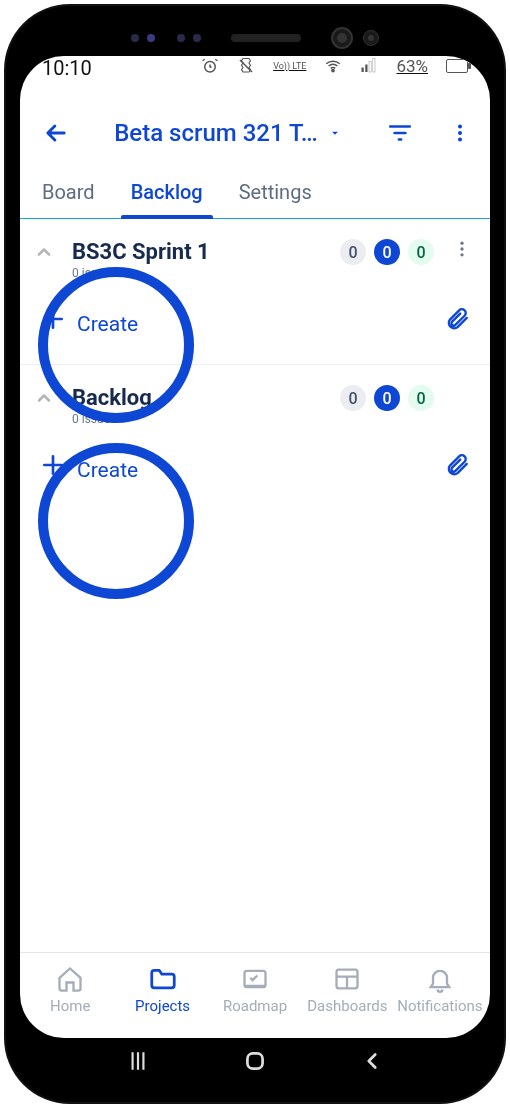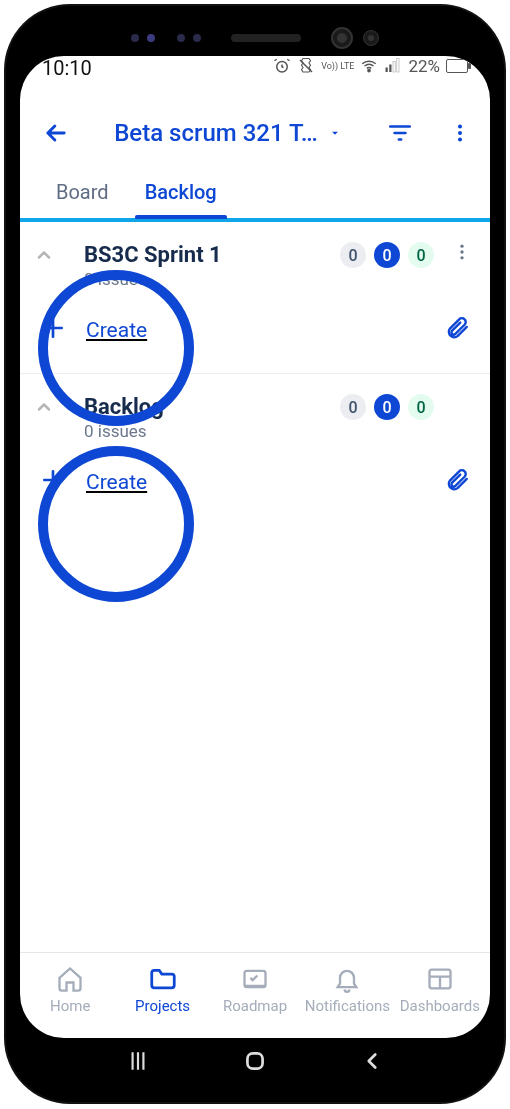--- a/index.html
+++ b/index.html
@@ -35,21 +35,21 @@
   
   .status-bar {
     height: 44px;
     display: flex;
     align-items: flex-start;
     justify-content: space-between;
     padding: 0 22px;
     font-size: 20px;
     color: #111;
   }
-  .status-right { display:flex; align-items:center; gap:6px; font-size:14px;}
+  .status-right { display:flex; align-items:center; gap:18px; font-size:14px;text-decoration:underline;}
   .status-right .icon { display:inline-flex; align-items:center;}
   .battery { width:22px; height:14px; border:1.5px solid #555; border-radius:2px; position:relative;}
   .battery::after{content:"";position:absolute;right:-4px;top:3px;width:3px;height:6px;background:#555;border-radius:1px;}
   .battery-fill{background:#555;width:76%;height:100%;}
 
   
   .app-header {
     height: 66px;
     display:flex;
     align-items:center;
@@ -64,22 +64,22 @@
     gap:10px;
     color:#0d47d4;
     font-size:24px;
     font-weight:500;
   }
   .icon-btn { width:40px; height:40px; display:flex; align-items:center; justify-content:center; color:#0d47d4;}
 
   
   .tabs {
     display:flex;
-    border-bottom: 4px solid #0ea5e9;
-    padding: 0 32px;
+    border-bottom: 1px solid #0ea5e9;
+    padding: 0 18px;
     gap: 28px;
     align-items:flex-end;
   }
   .tab {
     padding: 14px 4px;
     font-size: 20px;
     color: #5e6c84;
     position: relative;
   }
   .tab.active { color:#0d47d4; font-weight:500;}
@@ -98,36 +98,35 @@
     border-bottom: 1px solid #eee;
     padding: 20px 14px 0 14px;
     position:relative;
   }
   .section-head {
     display:flex;
     align-items:flex-start;
     gap:14px;
   }
   .chevron { width:24px; color:#b6b6b6; padding-top:3px;}
-  .section-title-block { flex:1;margin-left:12px;}
+  .section-title-block { flex:1;}
   .section-title { font-size:22px; font-weight:700; color:#172b4d;}
-  .section-sub { font-size:17px; color:#6b778c; margin-top:2px;}
+  .section-sub { font-size:12px; color:#6b778c; margin-top:2px;}
   .badges { display:flex; align-items:center; gap:8px;}
   .badge { min-width:26px; height:26px; padding:0 8px; border-radius:13px; display:flex;align-items:center;justify-content:center; font-size:16px; font-weight:500;}
   .badge.todo { background:#ecedf0; color:#42526e;}
   .badge.inprog { background:#0d47d4; color:#fff;}
   .badge.done { background:#e3fcef; color:#006644;}
   .section-kebab { width:28px; color:#6b778c; display:flex; align-items:center; justify-content:center;}
 
   .create-row {
     display:flex;
-    align-items:center;
+    align-items:flex-end;
     padding: 26px 0 28px 0;
-    gap: 20px;
-    text-decoration: underline;
+    gap: 11px;
   }
   .plus-icon { color:#0d47d4; margin-left: 6px;}
   .create-label { flex:1; font-size:21px; color:#0d47d4;}
   .attach-icon { color:#0d47d4; margin-right:6px;}
 
   
   .highlight-ring {
     position:absolute;
     width: 156px;
     height:156px;
@@ -211,21 +210,21 @@
             </svg>
         </span>
         <span class="icon">
           <svg width="18" height="18" viewBox="0 0 24 24">
               <rect x="2" y="14" width="3" height="6" fill="#555"></rect>
               <rect x="7" y="10" width="3" height="10" fill="#555"></rect>
               <rect x="12" y="6" width="3" height="14" fill="none" stroke="#bbb"></rect>
               <rect x="17" y="2" width="3" height="18" fill="none" stroke="#bbb"></rect>
             </svg>
         </span>
-        <span style="font-size:17px;color:#555;">22%</span>
+        <span style="font-size:17px;color:#555;">63%</span>
         <span class="battery"><span class="battery-fill"></span></span>
       </div>
     </div>
 
     <div class="app-header">
       <div class="icon-btn">
         <svg width="28" height="28" viewBox="0 0 24 24" fill="none" stroke="currentColor" stroke-width="2.5" stroke-linecap="round" stroke-linejoin="round">
             <path d="M19 12H5M11 18l-6-6 6-6"></path>
           </svg>
       </div>
@@ -245,20 +244,21 @@
             <circle cx="12" cy="5" r="2.2"></circle>
             <circle cx="12" cy="12" r="2.2"></circle>
             <circle cx="12" cy="19" r="2.2"></circle>
           </svg>
       </div>
     </div>
 
     <div class="tabs">
       <div class="tab">Board</div>
       <div class="tab active">Backlog</div>
+      <div class="tab">Settings</div>
     </div>
 
     <div class="content">
 
       <div class="section">
         <div class="section-head">
           <div class="chevron">
             <svg width="20" height="20" viewBox="0 0 24 24" fill="none" stroke="currentColor" stroke-width="3" stroke-linecap="round" stroke-linejoin="round">
                 <path d="M6 15l6-6 6 6"></path>
               </svg>
@@ -354,33 +354,33 @@
           <svg width="28" height="28" viewBox="0 0 24 24" fill="none" stroke="currentColor" stroke-width="2">
               <rect x="3" y="5" width="18" height="14" rx="2"></rect>
               <path d="M8 11l2 2 4-4M3 18h18"></path>
             </svg>
         </span>
         <span>Roadmap</span>
       </div>
       <div class="nav-item">
         <span class="nav-icon">
           <svg width="28" height="28" viewBox="0 0 24 24" fill="none" stroke="currentColor" stroke-width="2">
-              <path d="M18 16v-5a6 6 0 1 0-12 0v5l-2 3h16zM10 21a2 2 0 0 0 4 0"></path>
-            </svg>
-        </span>
-        <span>Notifications</span>
+              <rect x="3" y="4" width="18" height="16" rx="2"></rect>
+              <path d="M3 10h18M12 10v10"></path>
+            </svg>
+        </span>
+        <span>Dashboards</span>
       </div>
       <div class="nav-item">
         <span class="nav-icon">
           <svg width="28" height="28" viewBox="0 0 24 24" fill="none" stroke="currentColor" stroke-width="2">
-              <rect x="3" y="4" width="18" height="16" rx="2"></rect>
-              <path d="M3 10h18M12 10v10"></path>
-            </svg>
-        </span>
-        <span>Dashboards</span>
+              <path d="M18 16v-5a6 6 0 1 0-12 0v5l-2 3h16zM10 21a2 2 0 0 0 4 0"></path>
+            </svg>
+        </span>
+        <span>Notifications</span>
       </div>
     </div>
 
   </div>
 
   <div class="soft-keys">
     <span>
       <svg width="26" height="26" viewBox="0 0 24 24" stroke="#ddd" stroke-width="2" fill="none">
           <path d="M7 4v16M12 4v16M17 4v16"></path>
         </svg>

